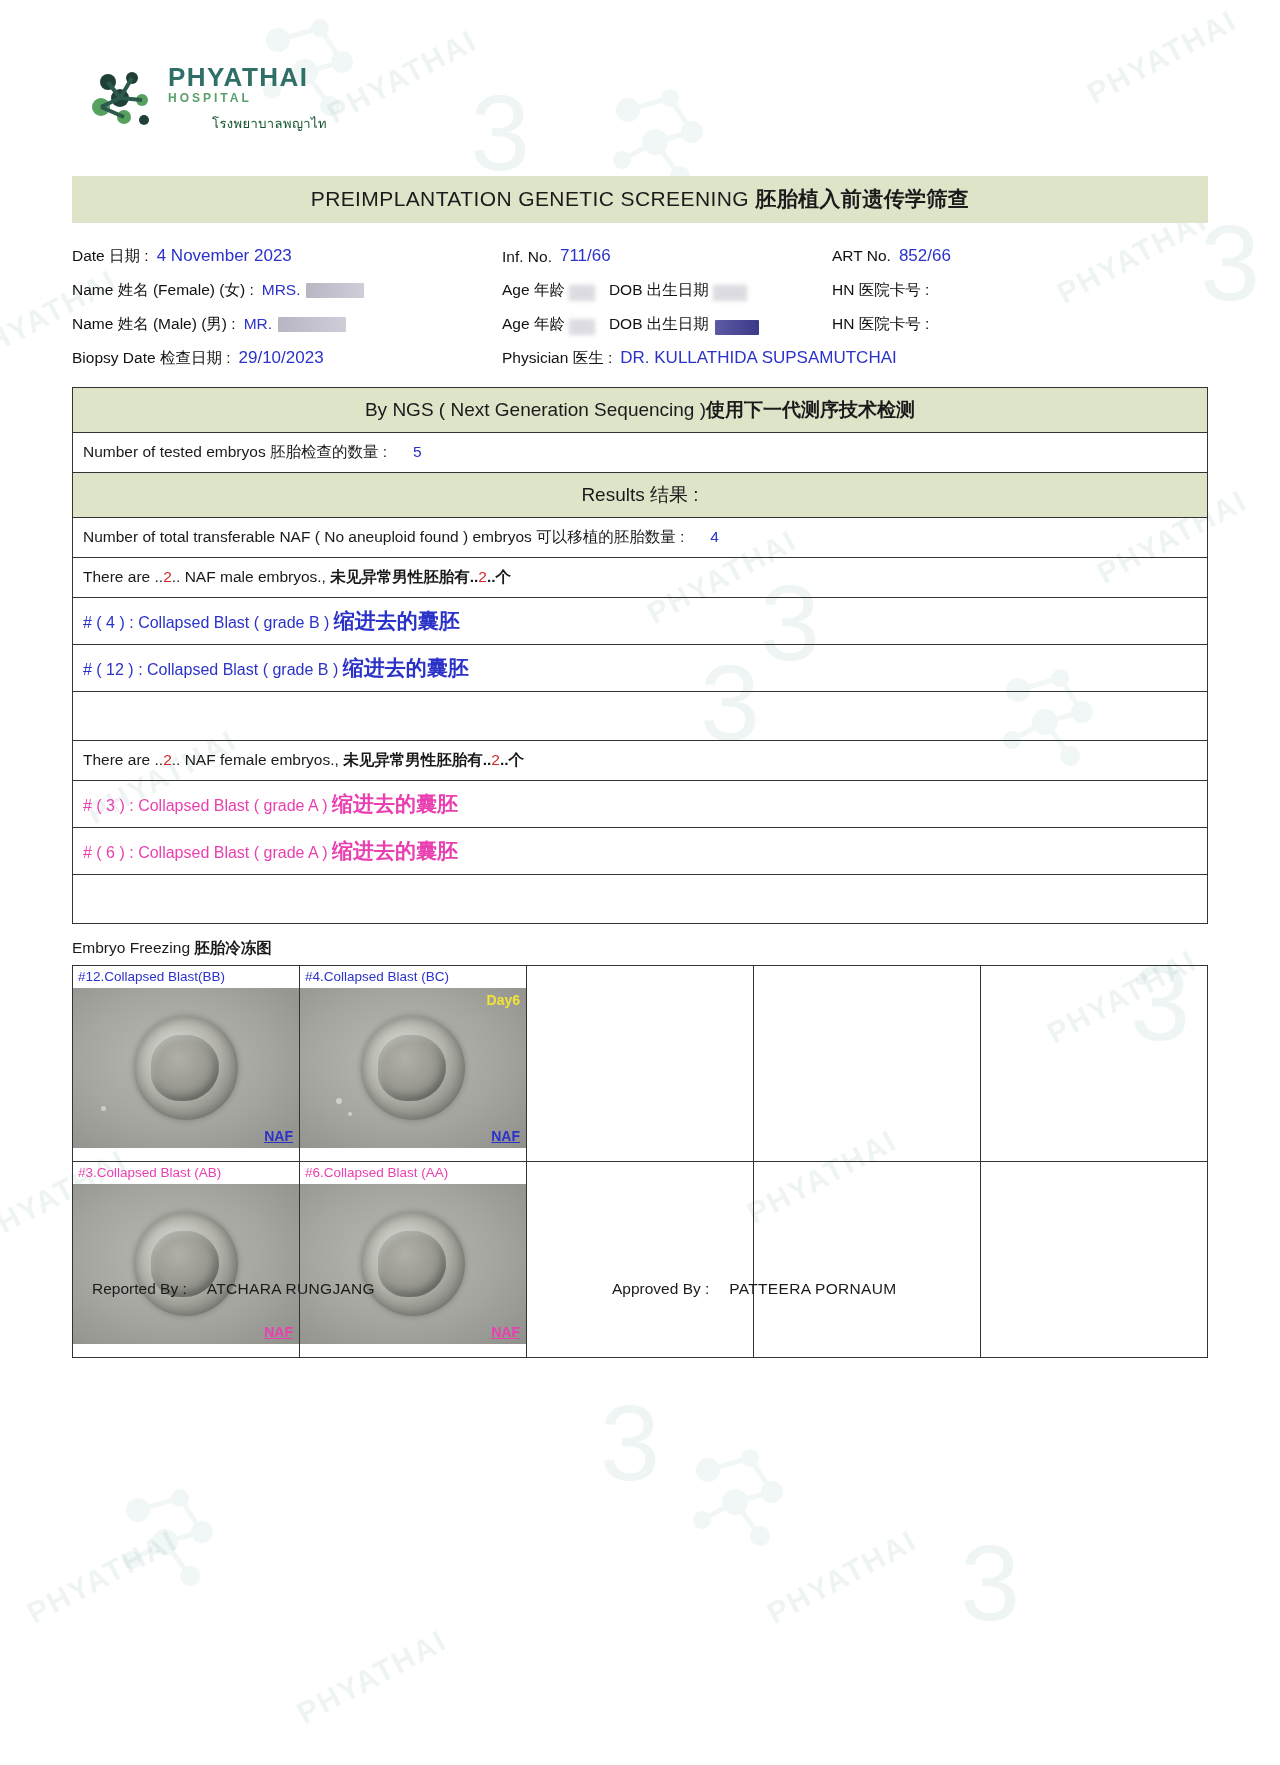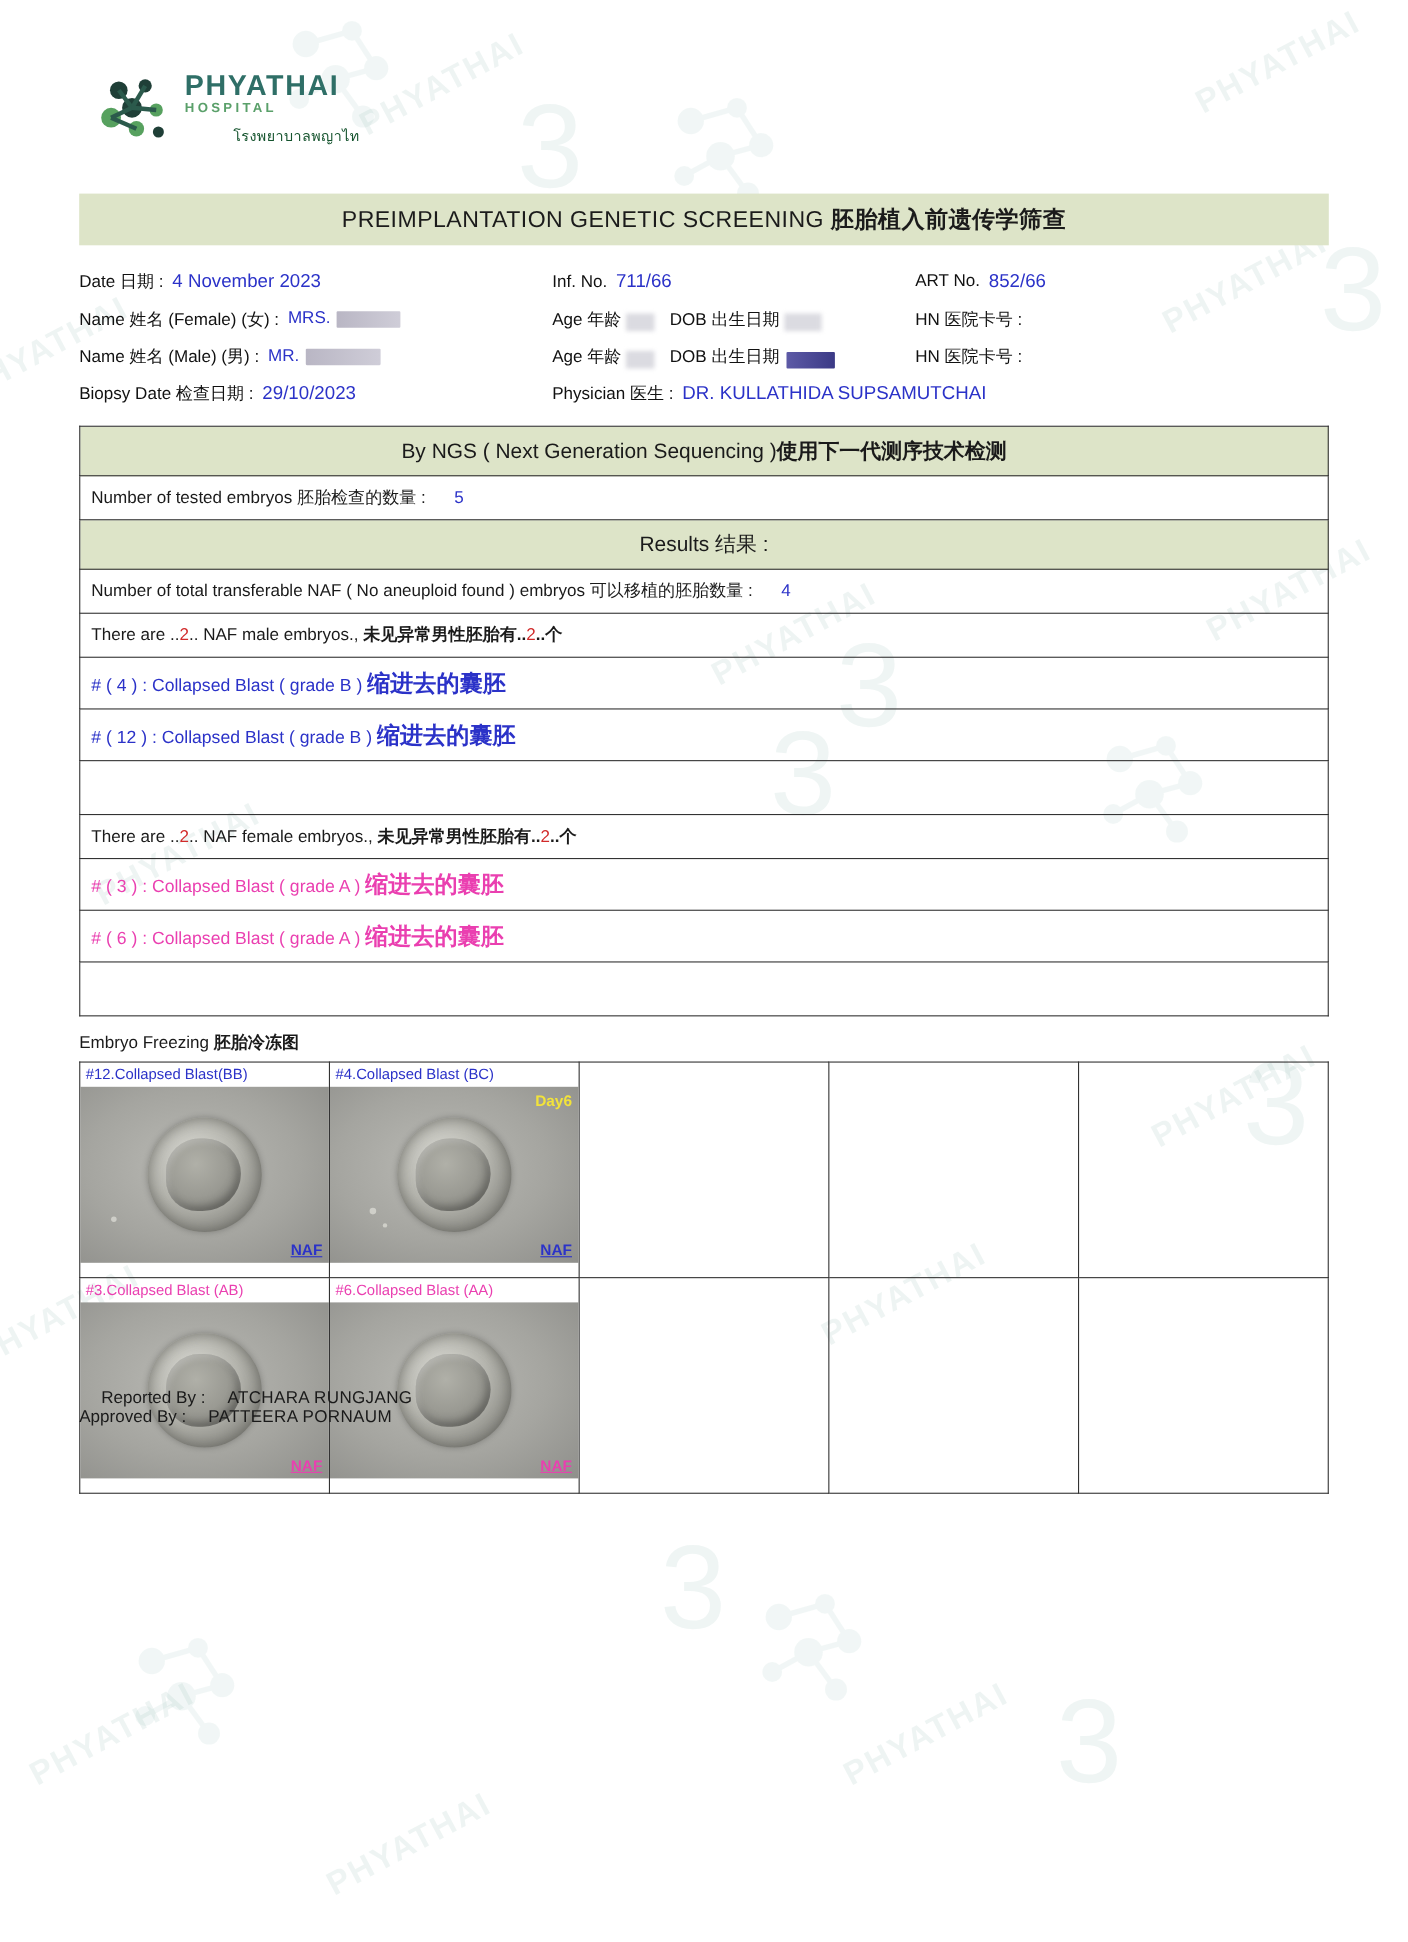--- a/index.html
+++ b/index.html
@@ -265,21 +265,20 @@
   
   .footer {
     position: absolute;
     left: 0;
     right: 10px;
     bottom: 60px;
     display: flex;
     font-size: 15.5px;
     padding: 0 72px;
     box-sizing: border-box;
-    flex-direction: column;
   }
   .foot-item { display: flex; }
   .foot-left { width: 520px; padding-left: 20px; }
   .foot-name { margin-left: 20px; letter-spacing: 0.3px; }
 </style>
 </head>
 <body>
 
 <div class="watermark-layer">
   <div class="wm wm-big" style="left:320px;top:60px;">PHYATHAI</div>

